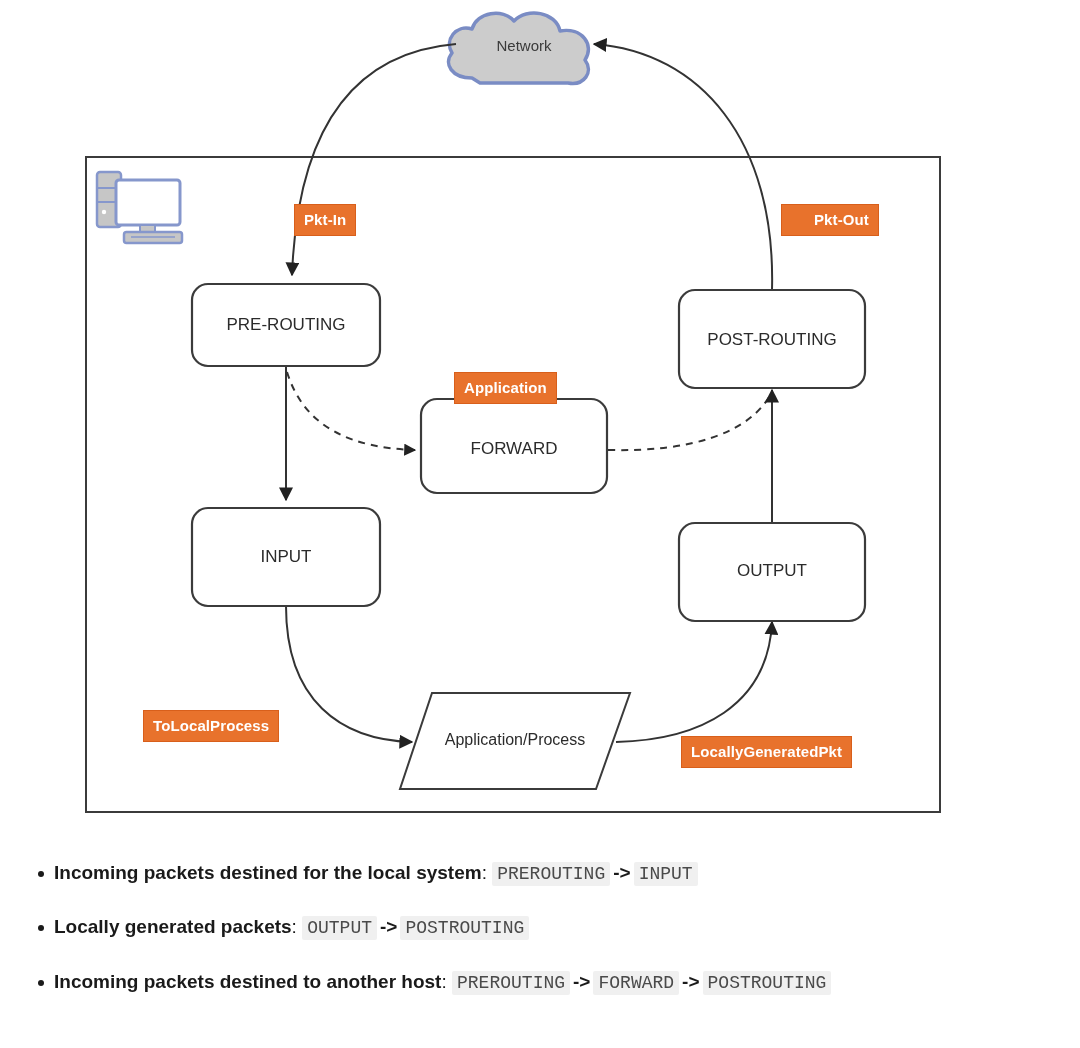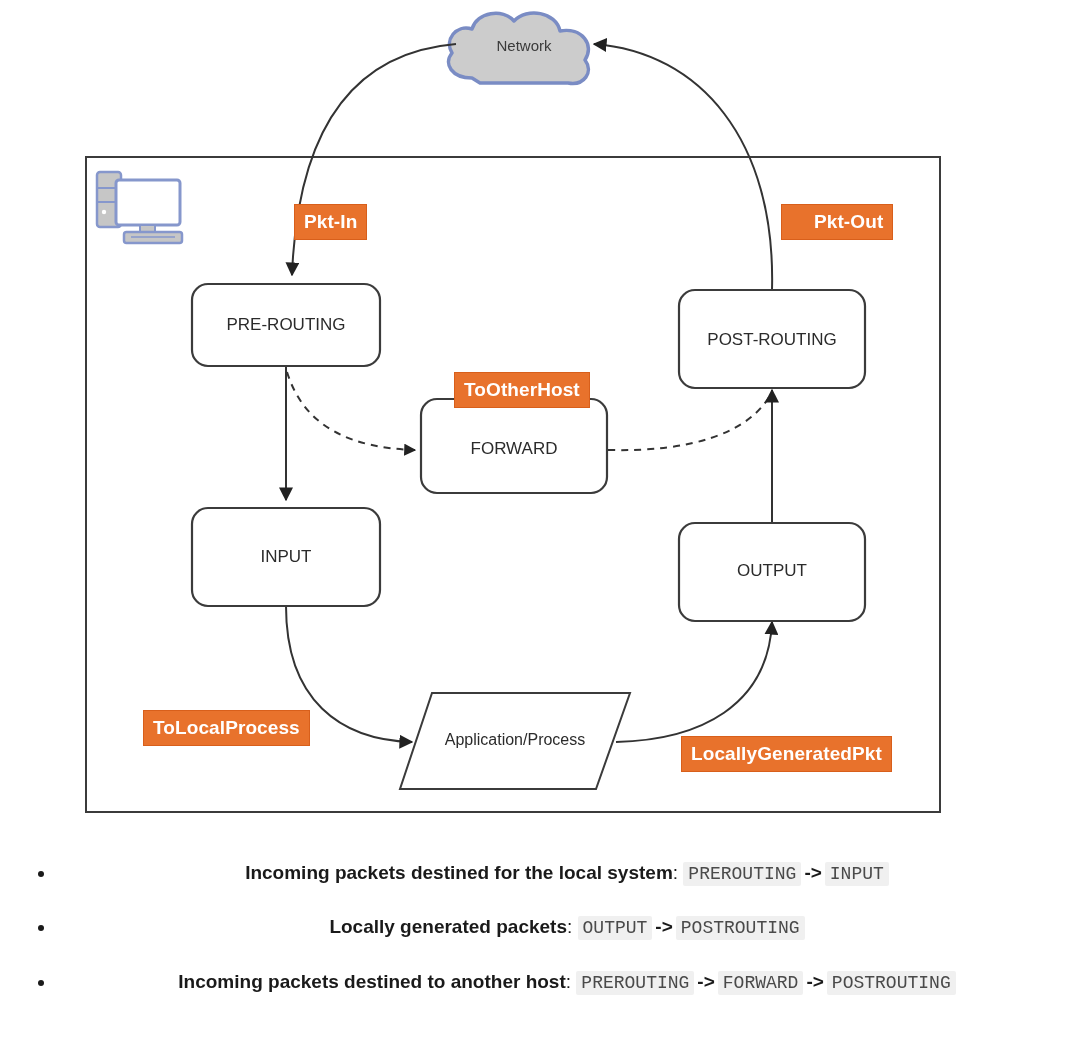--- a/index.html
+++ b/index.html
@@ -37,21 +37,21 @@
   }
 
   
   .badge {
     position: absolute;
     background: #E8722C;
     border: 1px solid #D85F1B;
     color: #ffffff;
     font-family: "Liberation Sans", sans-serif;
     font-weight: bold;
-    font-size: 19px;
+    font-size: 15px;
     line-height: 1;
     padding: 7px 9px 8px 9px;
     white-space: nowrap;
     letter-spacing: 0.1px;
   }
 
   
   #notes {
     position: absolute;
     left: 0; top: 860px;
@@ -63,21 +63,20 @@
   }
   #notes li {
     position: relative;
     padding-left: 54px;
     margin-bottom: 28px;
     font-family: "Liberation Sans", sans-serif;
     font-size: 19px;
     color: #1a1a1a;
     line-height: 1.35;
     white-space: nowrap;
-    text-align: center;
   }
   #notes li::before {
     content: "";
     position: absolute;
     left: 38px; top: 11px;
     width: 6px; height: 6px;
     border-radius: 50%;
     background: #1a1a1a;
   }
   .lead { font-weight: bold; }
@@ -179,21 +178,21 @@
     <g>
       <polygon points="432,693 630,693 596,789 400,789" fill="#ffffff" stroke="#3B3B3B" stroke-width="2"></polygon>
       <text class="proc-label" x="515" y="741">Application/Process</text>
     </g>
   </svg>
 
   <div class="badge" style="left:294px; top:204px;">Pkt-In</div>
 
   <div class="badge" style="left:781px; top:204px;padding-left:32px;">Pkt-Out</div>
 
-  <div class="badge" style="left:454px; top:372px;">ToOtherHost</div>
+  <div class="badge" style="left:454px; top:372px;">Application</div>
 
   <div class="badge" style="left:143px; top:710px;">ToLocalProcess</div>
 
   <div class="badge" style="left:681px; top:736px;">LocallyGeneratedPkt</div>
 
   <div id="notes">
     <ul>
       <li>
         <span class="lead">Incoming packets destined for the local system</span><span>:</span>
         <span class="code">PREROUTING</span><span class="arrowtxt">-&gt;</span><span class="code">INPUT</span>

